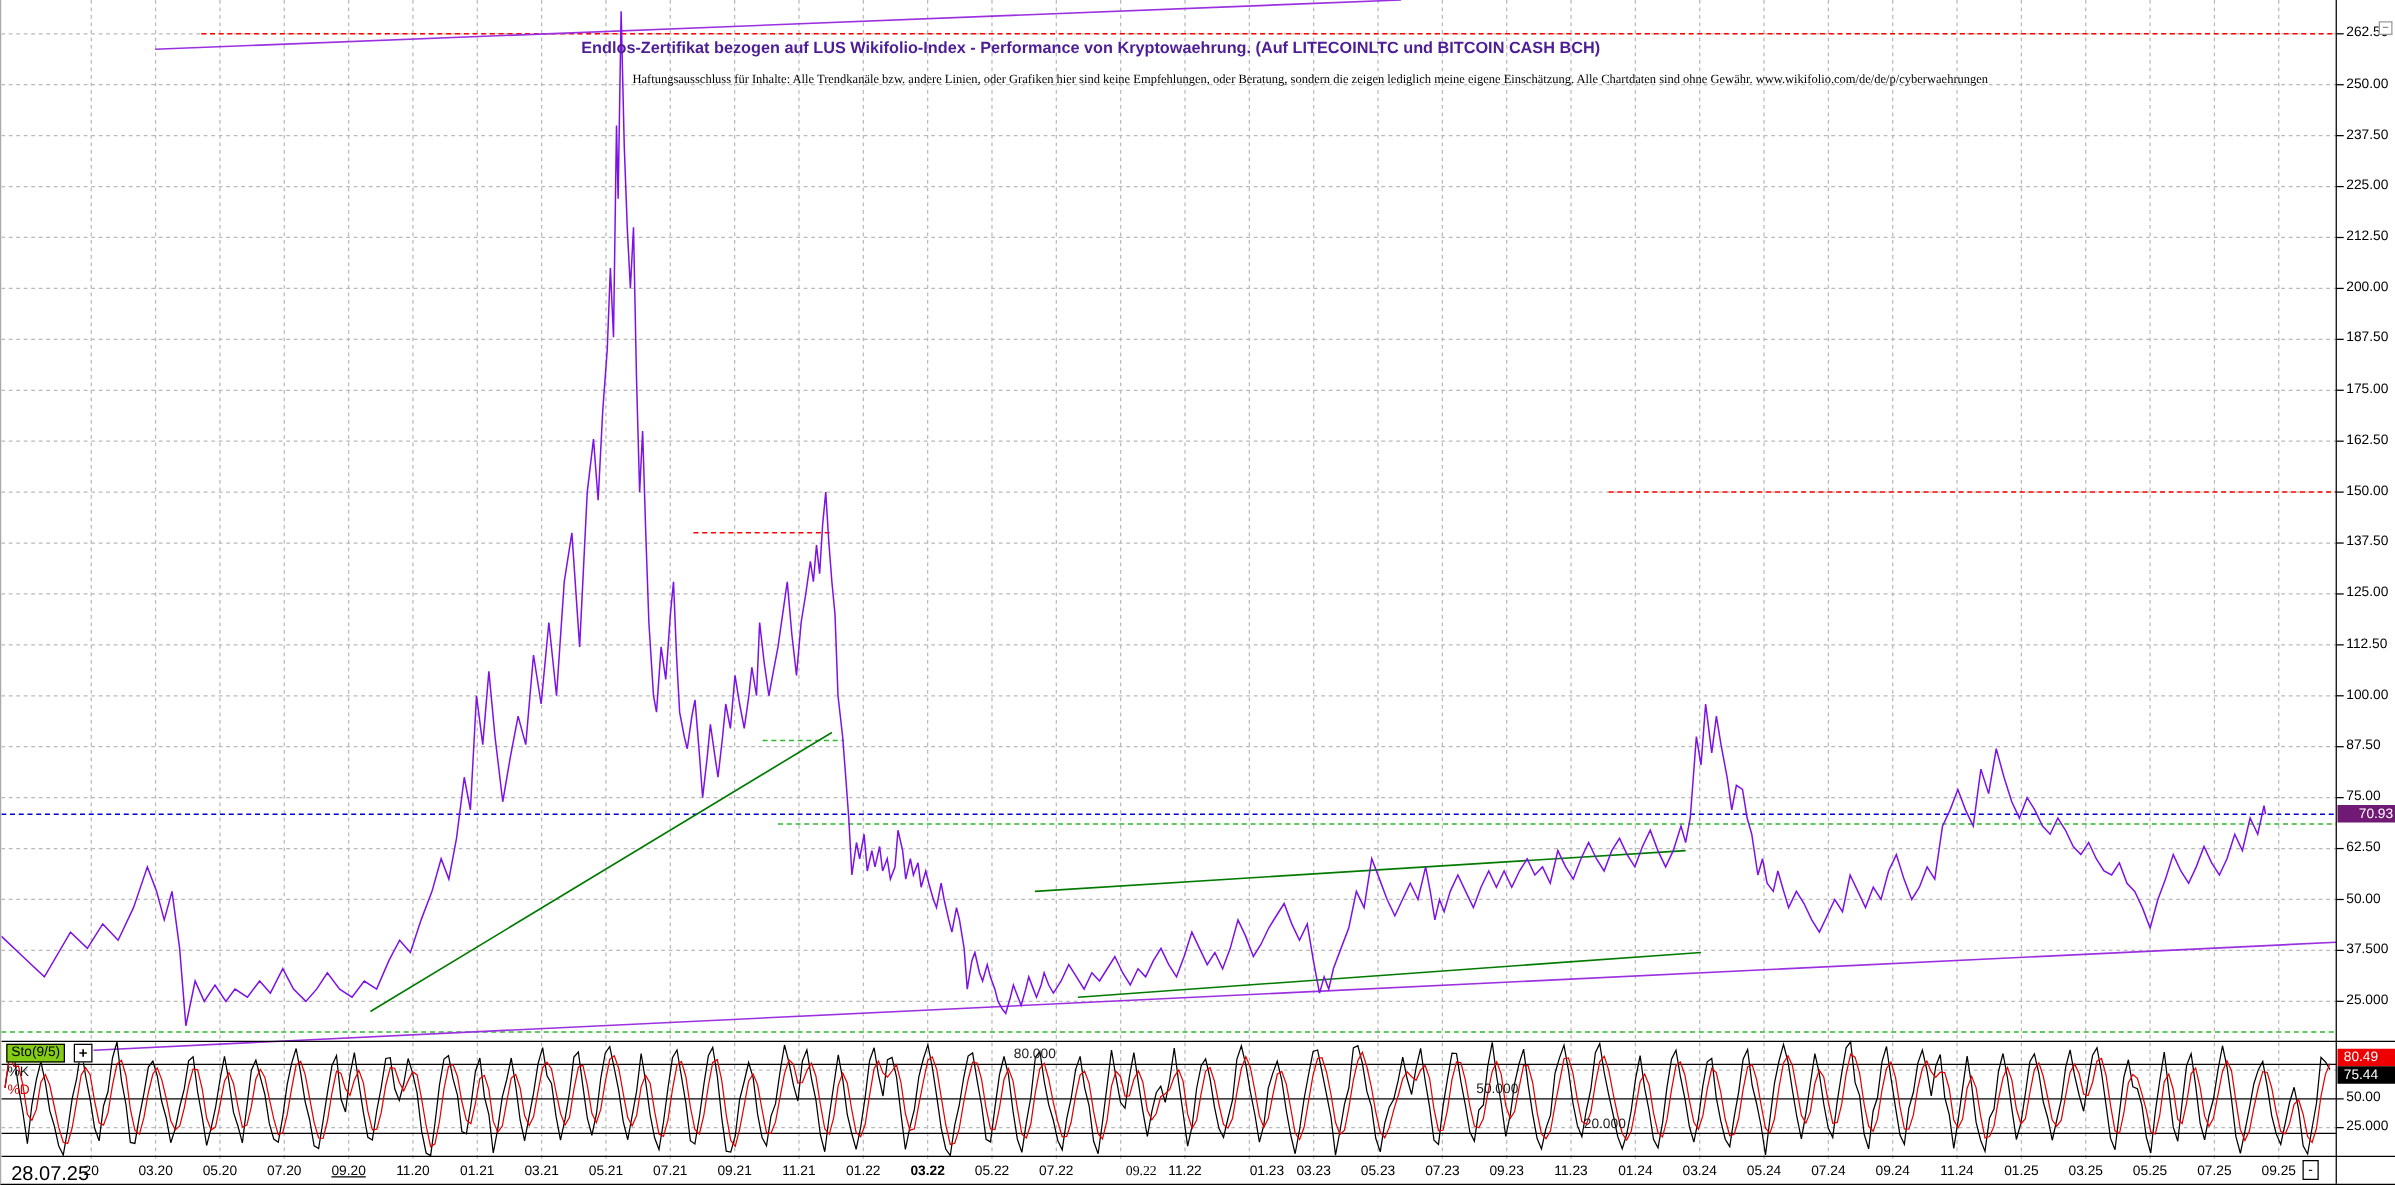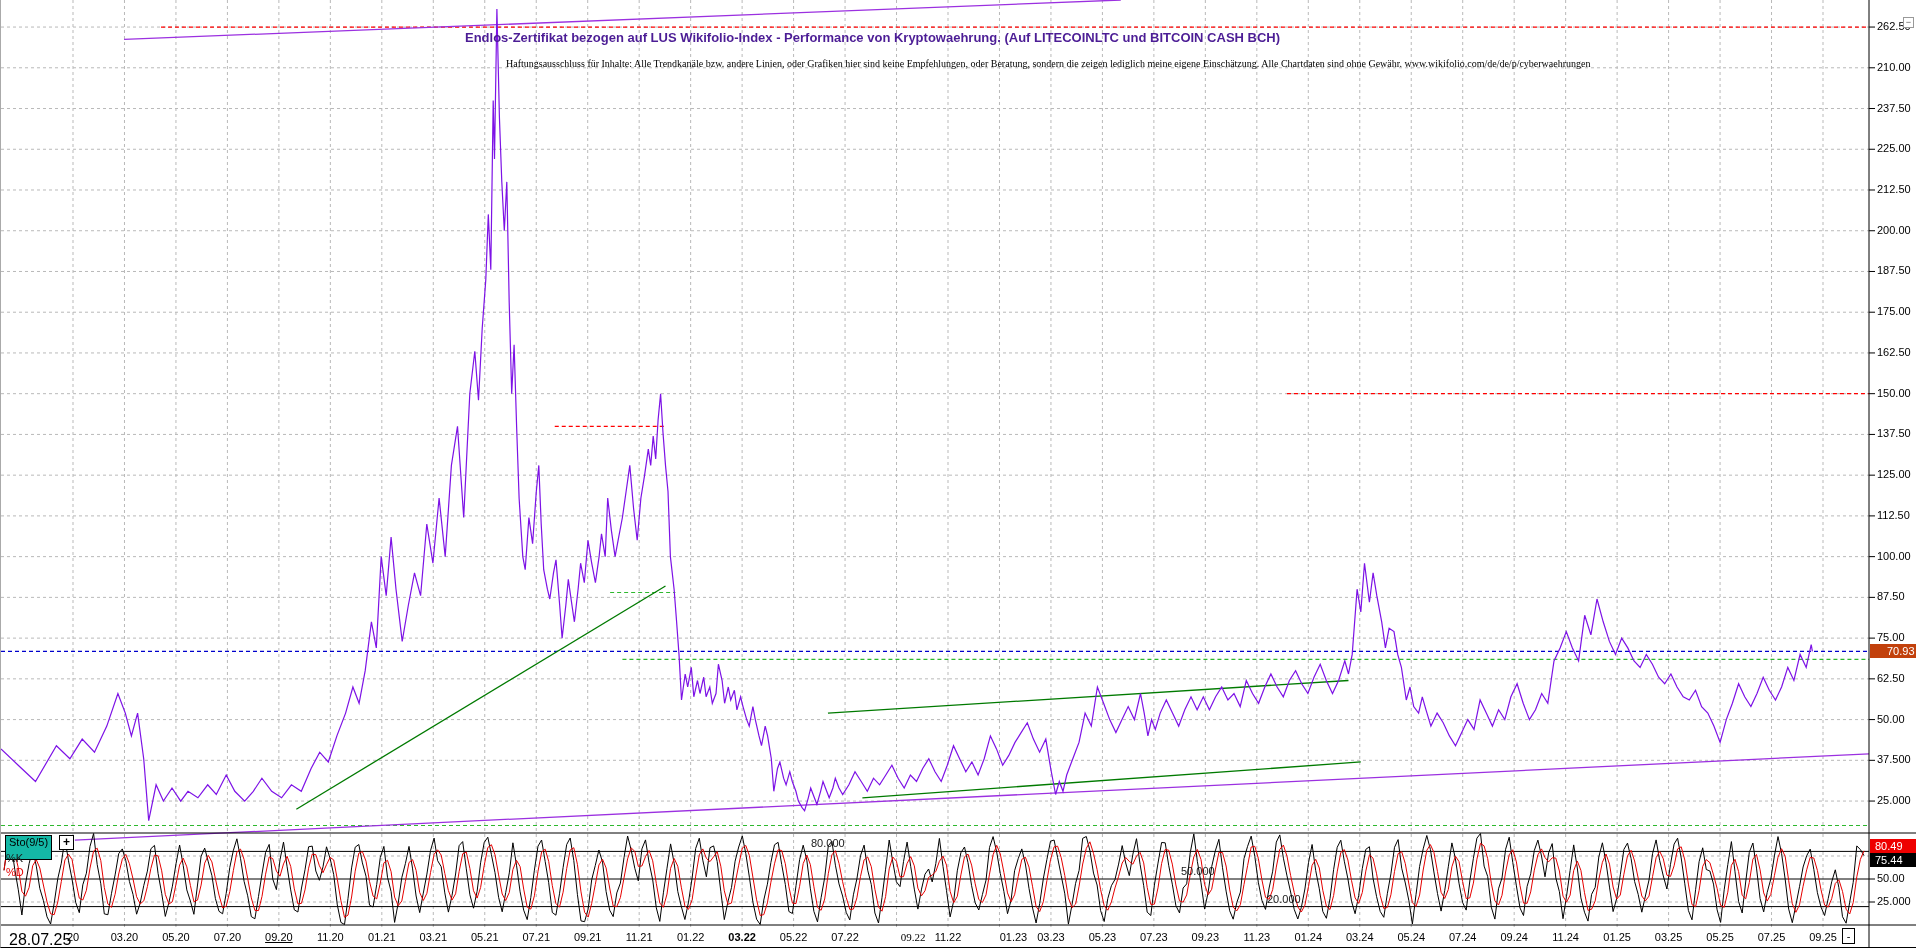--- a/index.html
+++ b/index.html
@@ -8,32 +8,32 @@
         border-bottom:1px solid #000;border-left:1px solid #aaa;box-sizing:border-box;}
   #chart-svg{position:absolute;left:0;top:0;z-index:1;}
   .title{position:absolute;left:464px;top:30px;z-index:3;font-weight:bold;font-size:13px;
          color:#4c1d95;white-space:nowrap;}
   .disclaimer{position:absolute;left:505px;top:58px;z-index:3;font-size:10px;color:#000;
          font-family:"Liberation Serif","DejaVu Serif",serif;white-space:nowrap;}
   .yaxis{position:absolute;left:1869px;top:0;width:47px;height:948px;z-index:2;}
   .ylab{position:absolute;left:7px;font-size:11px;color:#000;white-space:nowrap;}
   .badge{position:absolute;left:0;width:47px;height:14px;color:#fff;font-size:11px;
          line-height:14px;padding-left:5px;box-sizing:border-box;white-space:nowrap;}
-  .badge.blue{background:#c2410c;padding-left:17px;}
+  .badge.blue{background:#701a75;padding-left:17px;}
   .badge.red{background:#ee0000;}
   .badge.black{background:#000;}
   .minbtn{position:absolute;left:33px;top:17px;width:11px;height:11px;border:1px solid #999;
          color:#555;font-size:9px;line-height:9px;text-align:center;background:#fff;box-sizing:border-box;}
   .xrow{position:absolute;left:0;top:926px;width:1916px;height:22px;z-index:2;}
   .xlab{position:absolute;top:5px;font-size:11px;color:#000;transform:translateX(-50%);white-space:nowrap;}
   .xfirst{position:absolute;left:8px;top:5px;font-size:16px;color:#000;white-space:nowrap;}
   .xend{position:absolute;left:1841px;top:2px;width:13px;height:16px;border:1px solid #000;
         font-size:11px;line-height:15px;text-align:center;background:#fff;box-sizing:border-box;}
-  .stoname{position:absolute;left:4px;top:835px;z-index:3;border:1px solid #000;background:#14b8a6;
-        font-size:11px;line-height:13px;padding:0 3px;height:25px;box-sizing:border-box;}
+  .stoname{position:absolute;left:4px;top:835px;z-index:3;border:1px solid #000;background:#84cc16;
+        font-size:11px;line-height:13px;padding:0 3px;height:15px;box-sizing:border-box;}
   .stoadd{position:absolute;left:58px;top:835px;z-index:3;border:1px solid #000;background:#fff;
         width:15px;height:15px;font-size:12px;font-weight:bold;line-height:13px;text-align:center;box-sizing:border-box;}
   .klegend{position:absolute;left:5px;top:852px;z-index:3;font-size:11px;color:#1a1a1a;}
   .dlegend{position:absolute;left:5px;top:866px;z-index:3;font-size:11px;color:#e60000;}
   .lvlab{position:absolute;z-index:3;font-size:11px;color:#1a1a1a;background:rgba(255,255,255,.0);white-space:nowrap;}
 </style>
 </head>
 <body>
 
 <div class="root">
@@ -151,21 +151,21 @@
   <div class="dlegend">%D</div>
   <div id="level-labels">
       <div class="lvlab" style="left: 810px; top: 837.4px;">80.000</div>
       <div class="lvlab" style="left: 1180px; top: 865px;">50.000</div>
       <div class="lvlab" style="left: 1266px; top: 892.6px;">20.000</div>
     </div>
 
   <div class="yaxis">
     <div id="ylabels">
         <div class="ylab" style="top: 20.0497px;">262.50</div>
-        <div class="ylab" style="top: 60.7872px;">210.00</div>
+        <div class="ylab" style="top: 60.7872px;">250.00</div>
         <div class="ylab" style="top: 101.525px;">237.50</div>
         <div class="ylab" style="top: 142.262px;">225.00</div>
         <div class="ylab" style="top: 183px;">212.50</div>
         <div class="ylab" style="top: 223.737px;">200.00</div>
         <div class="ylab" style="top: 264.475px;">187.50</div>
         <div class="ylab" style="top: 305.212px;">175.00</div>
         <div class="ylab" style="top: 345.95px;">162.50</div>
         <div class="ylab" style="top: 386.687px;">150.00</div>
         <div class="ylab" style="top: 427.424px;">137.50</div>
         <div class="ylab" style="top: 468.162px;">125.00</div>

